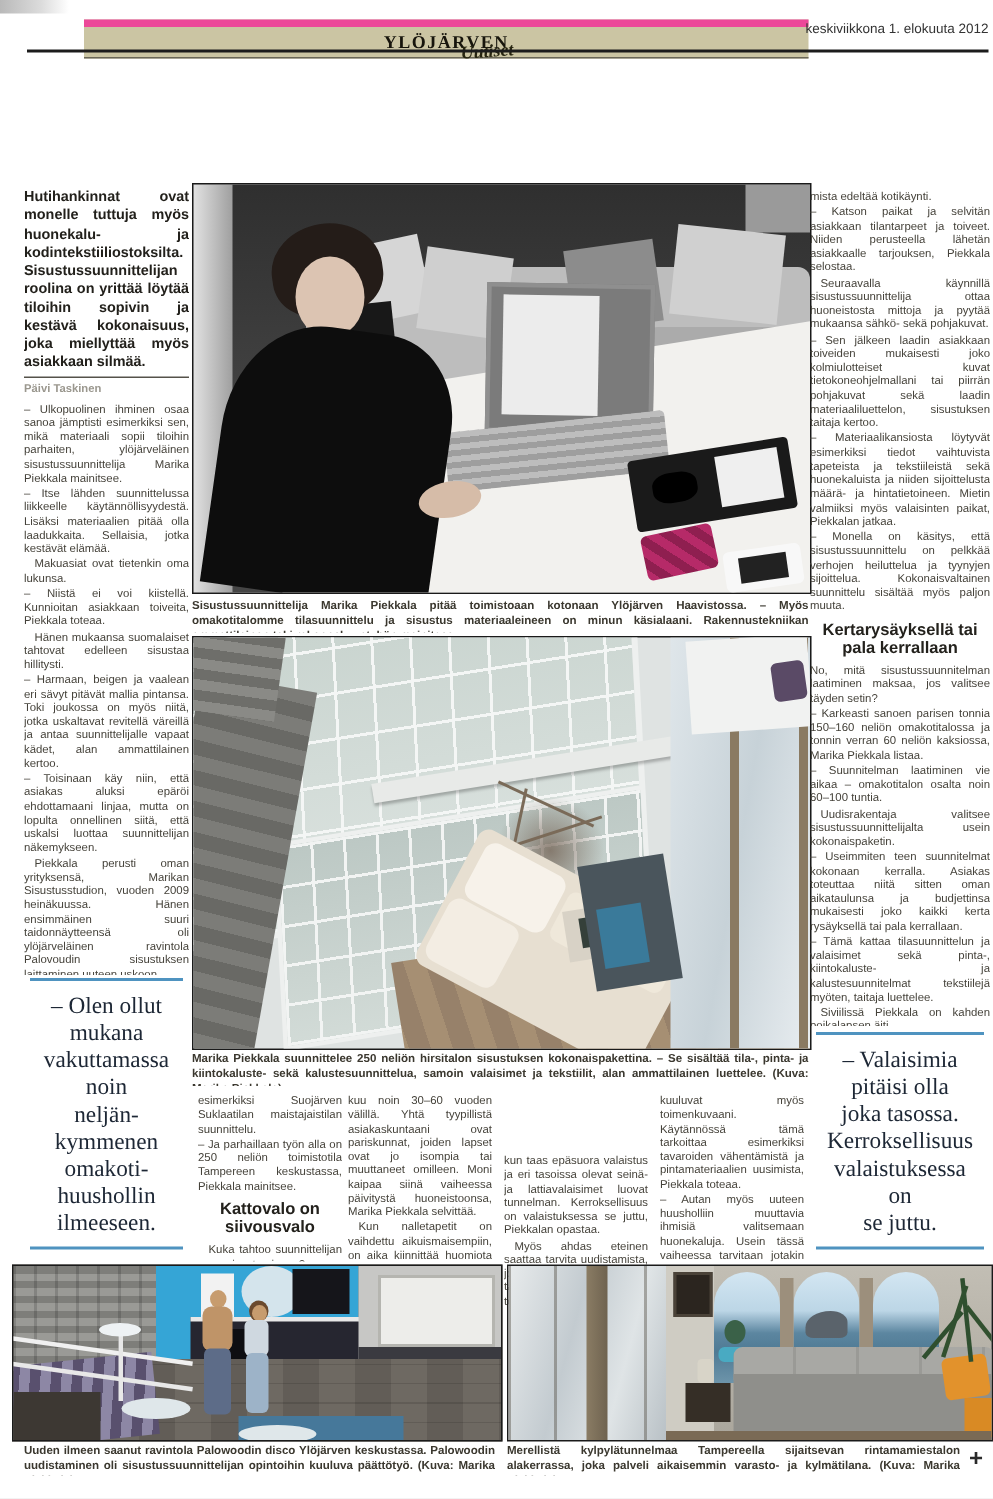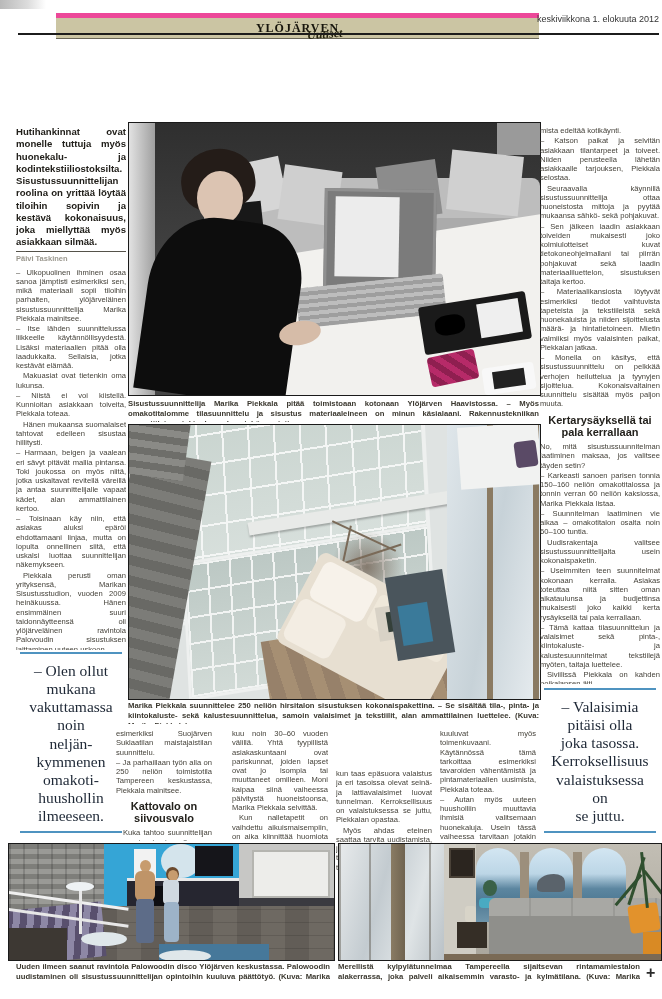--- a/index.html
+++ b/index.html
@@ -130,21 +130,21 @@
     </div>
     <div class="ph" style="left:318px;top:0;width:93px;height:274px;background:repeating-linear-gradient(90deg,transparent 0 40px,#8a7a62 40px 46px),linear-gradient(100deg,#dfe6ea 0%,#c7d2d8 50%,#e8edf0 100%);"></div>
     <div class="ph" style="left:330px;top:0;width:81px;height:62px;background:#f1f2f1;transform:rotate(-4deg);"></div>
     <div class="ph" style="left:386px;top:16px;width:22px;height:26px;background:#5a4a66;border-radius:4px;transform:rotate(-8deg);"></div>
     <div class="ph" style="left:262px;top:148px;width:58px;height:84px;background:#4a555c;transform:rotate(-9deg);">
       <div class="ph" style="left:8px;top:30px;width:30px;height:40px;background:#3a7a9a;"></div>
     </div>
   </div>
   <div class="abs cap" style="left:128px;top:701px;width:411px;height:23px;">Marika Piekkala suunnittelee 250 neliön hirsitalon sisustuksen kokonaispakettina. – Se sisältää tila-, pinta- ja kiintokaluste- sekä kalustesuunnittelua, samoin valaisimet ja tekstiilit, alan ammattilainen luettelee. (Kuva: Marika Piekkala)</div>
 
-  <div class="abs" style="left:116px;top:729px;width:96px;height:112px;overflow:hidden;">
+  <div class="abs" style="left:132px;top:729px;width:96px;height:112px;overflow:hidden;">
     <p class="b">esimerkiksi Suojärven Suklaatilan maistajaistilan suunnittelu.</p>
     <p class="b">– Ja parhaillaan työn alla on 250 neliön toimistotila Tampereen keskustassa, Piekkala mainitsee.</p>
     <div class="subhead">Kattovalo on siivousvalo</div>
     <p class="b ind">Kuka tahtoo suunnittelijan apua sisustamiseen?</p>
 
   </div>
   <div class="abs" style="left:232px;top:729px;width:96px;height:112px;overflow:hidden;">
     <p class="b">kuu noin 30–60 vuoden välillä. Yhtä tyypillistä asiakaskuntaani ovat pariskunnat, joiden lapset ovat jo isompia tai muuttaneet omilleen. Moni kaipaa siinä vaiheessa päivitystä huoneistoonsa, Marika Piekkala selvittää.</p>
     <p class="b ind">Kun nalletapetit on vaihdettu aikuismaisempiin, on aika kiinnittää huomiota huoneiston valaistukseen.</p>
 

